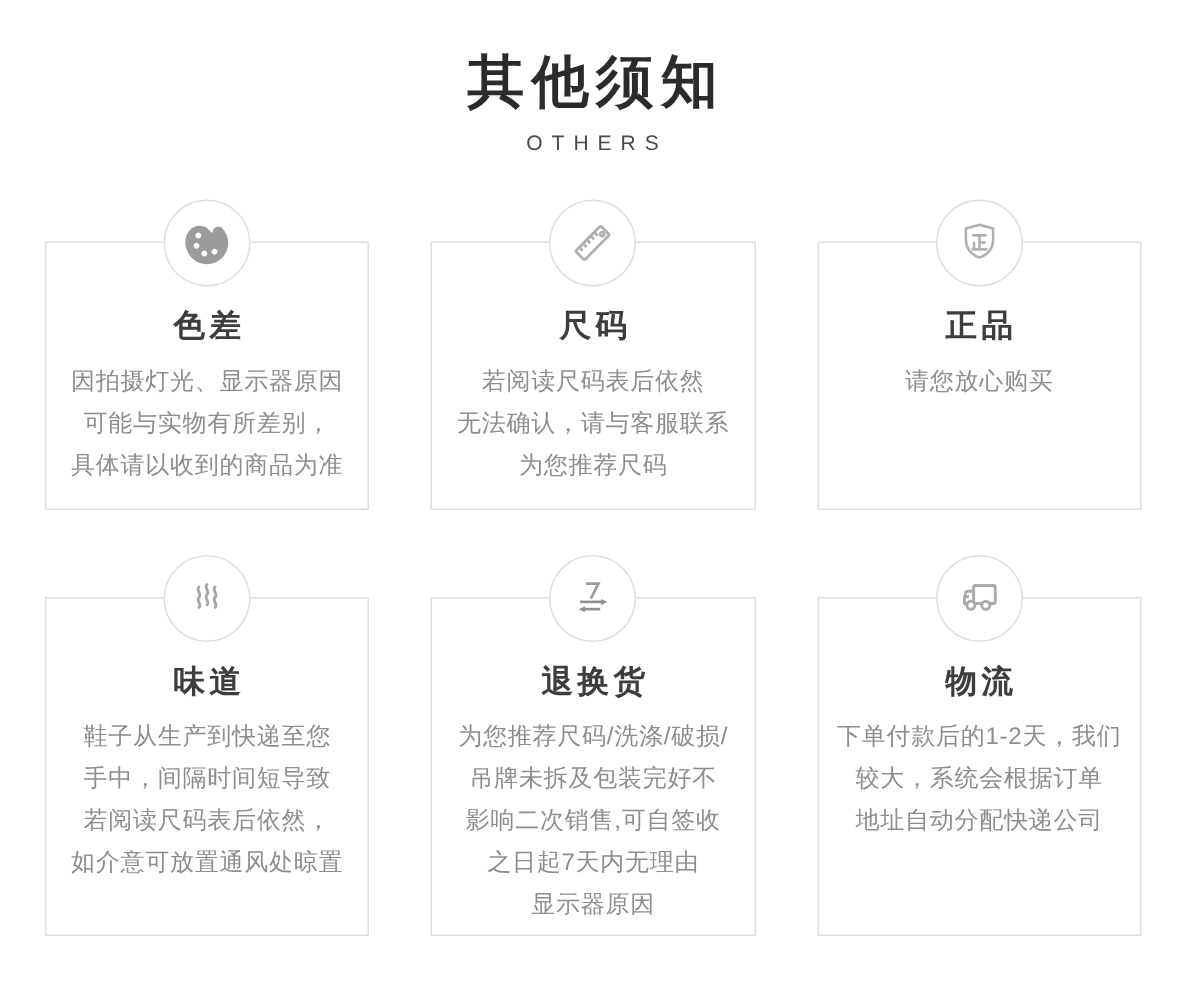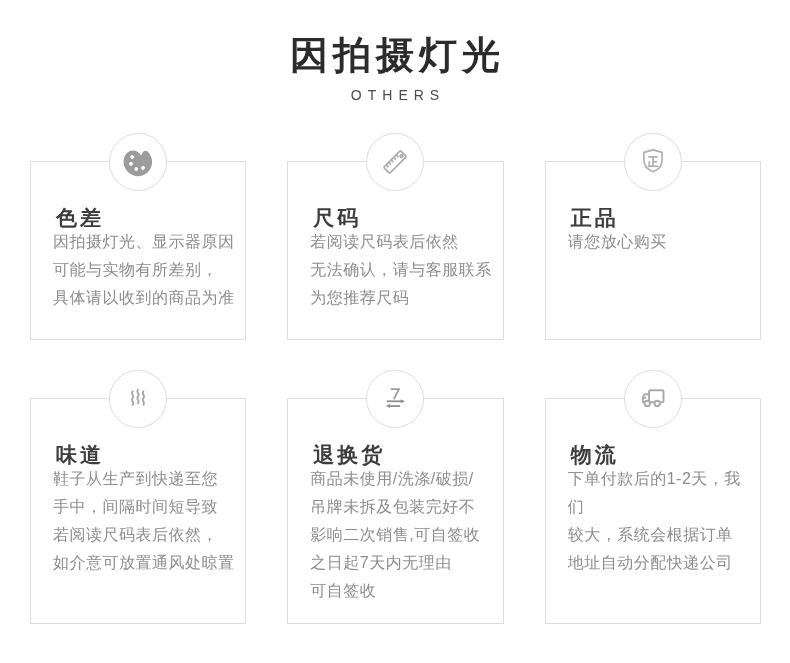--- a/index.html
+++ b/index.html
@@ -32,21 +32,22 @@
     display: grid;
     grid-template-columns: 1fr 1fr 1fr;
     grid-template-rows: 179px 226px;
     column-gap: 41px;
     row-gap: 58px;
   }
   .card {
     position: relative;
     border: 1px solid #dedede;
     background: #ffffff;
-    padding: 45px 6px 0 22px;
+    text-align: center;
+    padding: 45px 6px 0 6px;
   }
   .icon-circle {
     position: absolute;
     top: -29px;
     left: 50%;
     transform: translateX(-50%);
     width: 58px;
     height: 58px;
     border-radius: 50%;
     background: #ffffff;
@@ -56,33 +57,33 @@
     justify-content: center;
   }
   .card-title {
     font-size: 21px;
     font-weight: 700;
     color: #3d3d3d;
     letter-spacing: 3px;
     text-indent: 3px;
     line-height: 21px;
   }
-  .card-body { }
+  .card-body { margin-top: 13px; }
   .card-line {
     font-size: 16px;
     line-height: 28px;
     color: #8d8d8d;
     letter-spacing: 0.5px;
   }
 </style>
 </head>
 <body>
 
 <div class="header">
-  <h1 class="page-title">因拍摄灯光</h1>
+  <h1 class="page-title">其他须知</h1>
   <div class="page-subtitle">OTHERS</div>
 </div>
 
 <div class="cards">
 
   <section class="card">
     <div class="icon-circle">
       <svg width="34" height="34" viewBox="0 0 24 24">
         <g transform="rotate(-135 12 12)">
           <path fill="#9c9c9c" d="M12 22C6.49 22 2 17.51 2 12S6.49 2 12 2s10 4.04 10 9c0 3.31-2.69 6-6 6h-1.77c-.28 0-.5.22-.5.5 0 .12.05.23.13.33.41.47.64 1.06.64 1.67A2.5 2.5 0 0 1 12 22z"></path>
@@ -164,25 +165,25 @@
       <svg width="34" height="34" viewBox="0 0 24 24">
         <path d="M9 5 H14.8 L11.2 12.1" stroke="#9a9a9a" fill="none" stroke-width="1.25"></path>
         <line x1="6.2" y1="13.6" x2="16.6" y2="13.6" stroke="#8f8f8f" stroke-width="1.25"></line>
         <path d="M16.1 12.2 L19 13.6 L16.1 15 Z" fill="#8f8f8f"></path>
         <line x1="8" y1="17" x2="15.6" y2="17" stroke="#8f8f8f" stroke-width="1.25"></line>
         <path d="M8.4 15.6 L5.5 17 L8.4 18.4 Z" fill="#8f8f8f"></path>
       </svg>
     </div>
     <h3 class="card-title">退换货</h3>
     <div class="card-body">
-      <p class="card-line">商品未使用/洗涤/破损/</p>
+      <p class="card-line">为您推荐尺码/洗涤/破损/</p>
       <p class="card-line">吊牌未拆及包装完好不</p>
       <p class="card-line">影响二次销售,可自签收</p>
       <p class="card-line">之日起7天内无理由</p>
-      <p class="card-line">可自签收</p>
+      <p class="card-line">显示器原因</p>
     </div>
   </section>
 
   <section class="card">
     <div class="icon-circle">
       <svg width="36" height="36" viewBox="0 0 24 24" stroke="#ababab" fill="none" stroke-width="1.3" stroke-linejoin="round">
         <rect x="9.4" y="6.2" width="9.6" height="8" rx="0.8"></rect>
         <path d="M9.4 8.8 H7 C6.3 8.8 5.8 9.2 5.7 9.9 L5.3 11.6 V14.2 H9.4"></path>
         <line x1="5.3" y1="11.2" x2="7.4" y2="11.2"></line>
         <circle cx="8.2" cy="15" r="1.8" fill="#ffffff"></circle>

